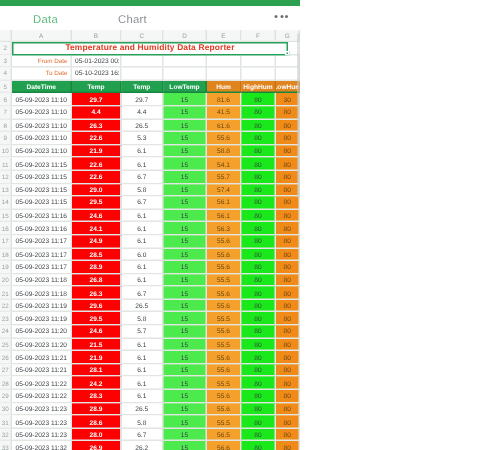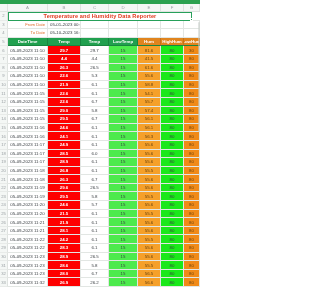--- a/index.html
+++ b/index.html
@@ -78,20 +78,29 @@
   .vscroll { position:absolute; right:0; top:22px; width:2px; height:110px;
              background:#c9cdca; border-radius:1px; opacity:.55; }
 </style>
 </head>
 <body>
 
 <div id="app">
 
   <div class="topstrip"></div>
 
+  <div class="tabbar">
+    <div class="tab t1">Data</div>
+    <div class="tab t2">Chart</div>
+    <div class="kebab">
+      <i></i>
+        <i></i>
+        <i></i>
+    </div>
+  </div>
 
   <div class="sheet">
 
     <div class="colhdr">
       <div class="corner"></div>
       <div class="ch cA">A</div>
       <div class="ch cB">B</div>
       <div class="ch cC">C</div>
       <div class="ch cD">D</div>
       <div class="ch cE">E</div>

